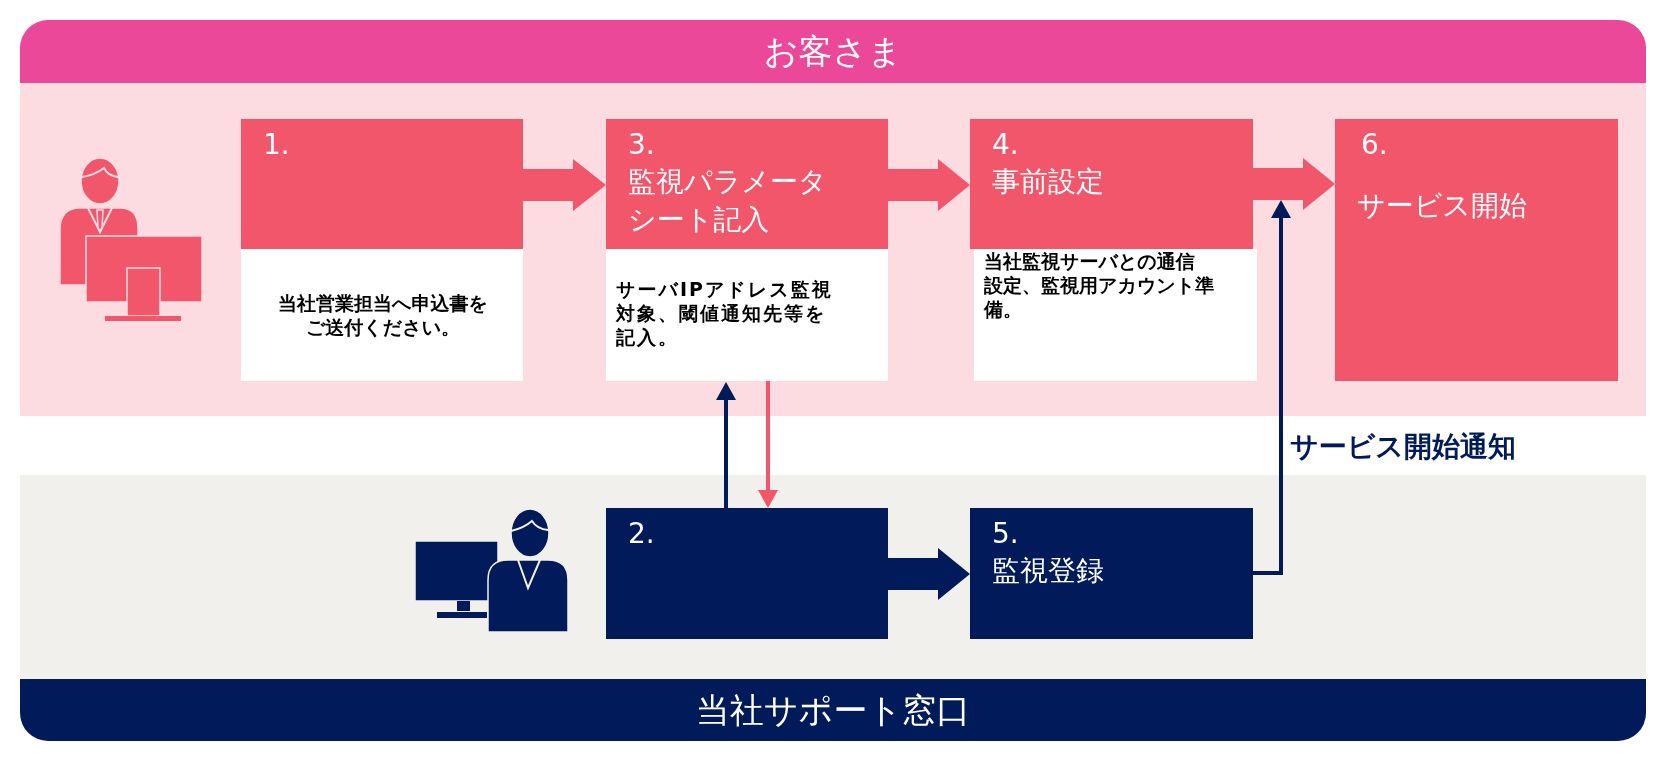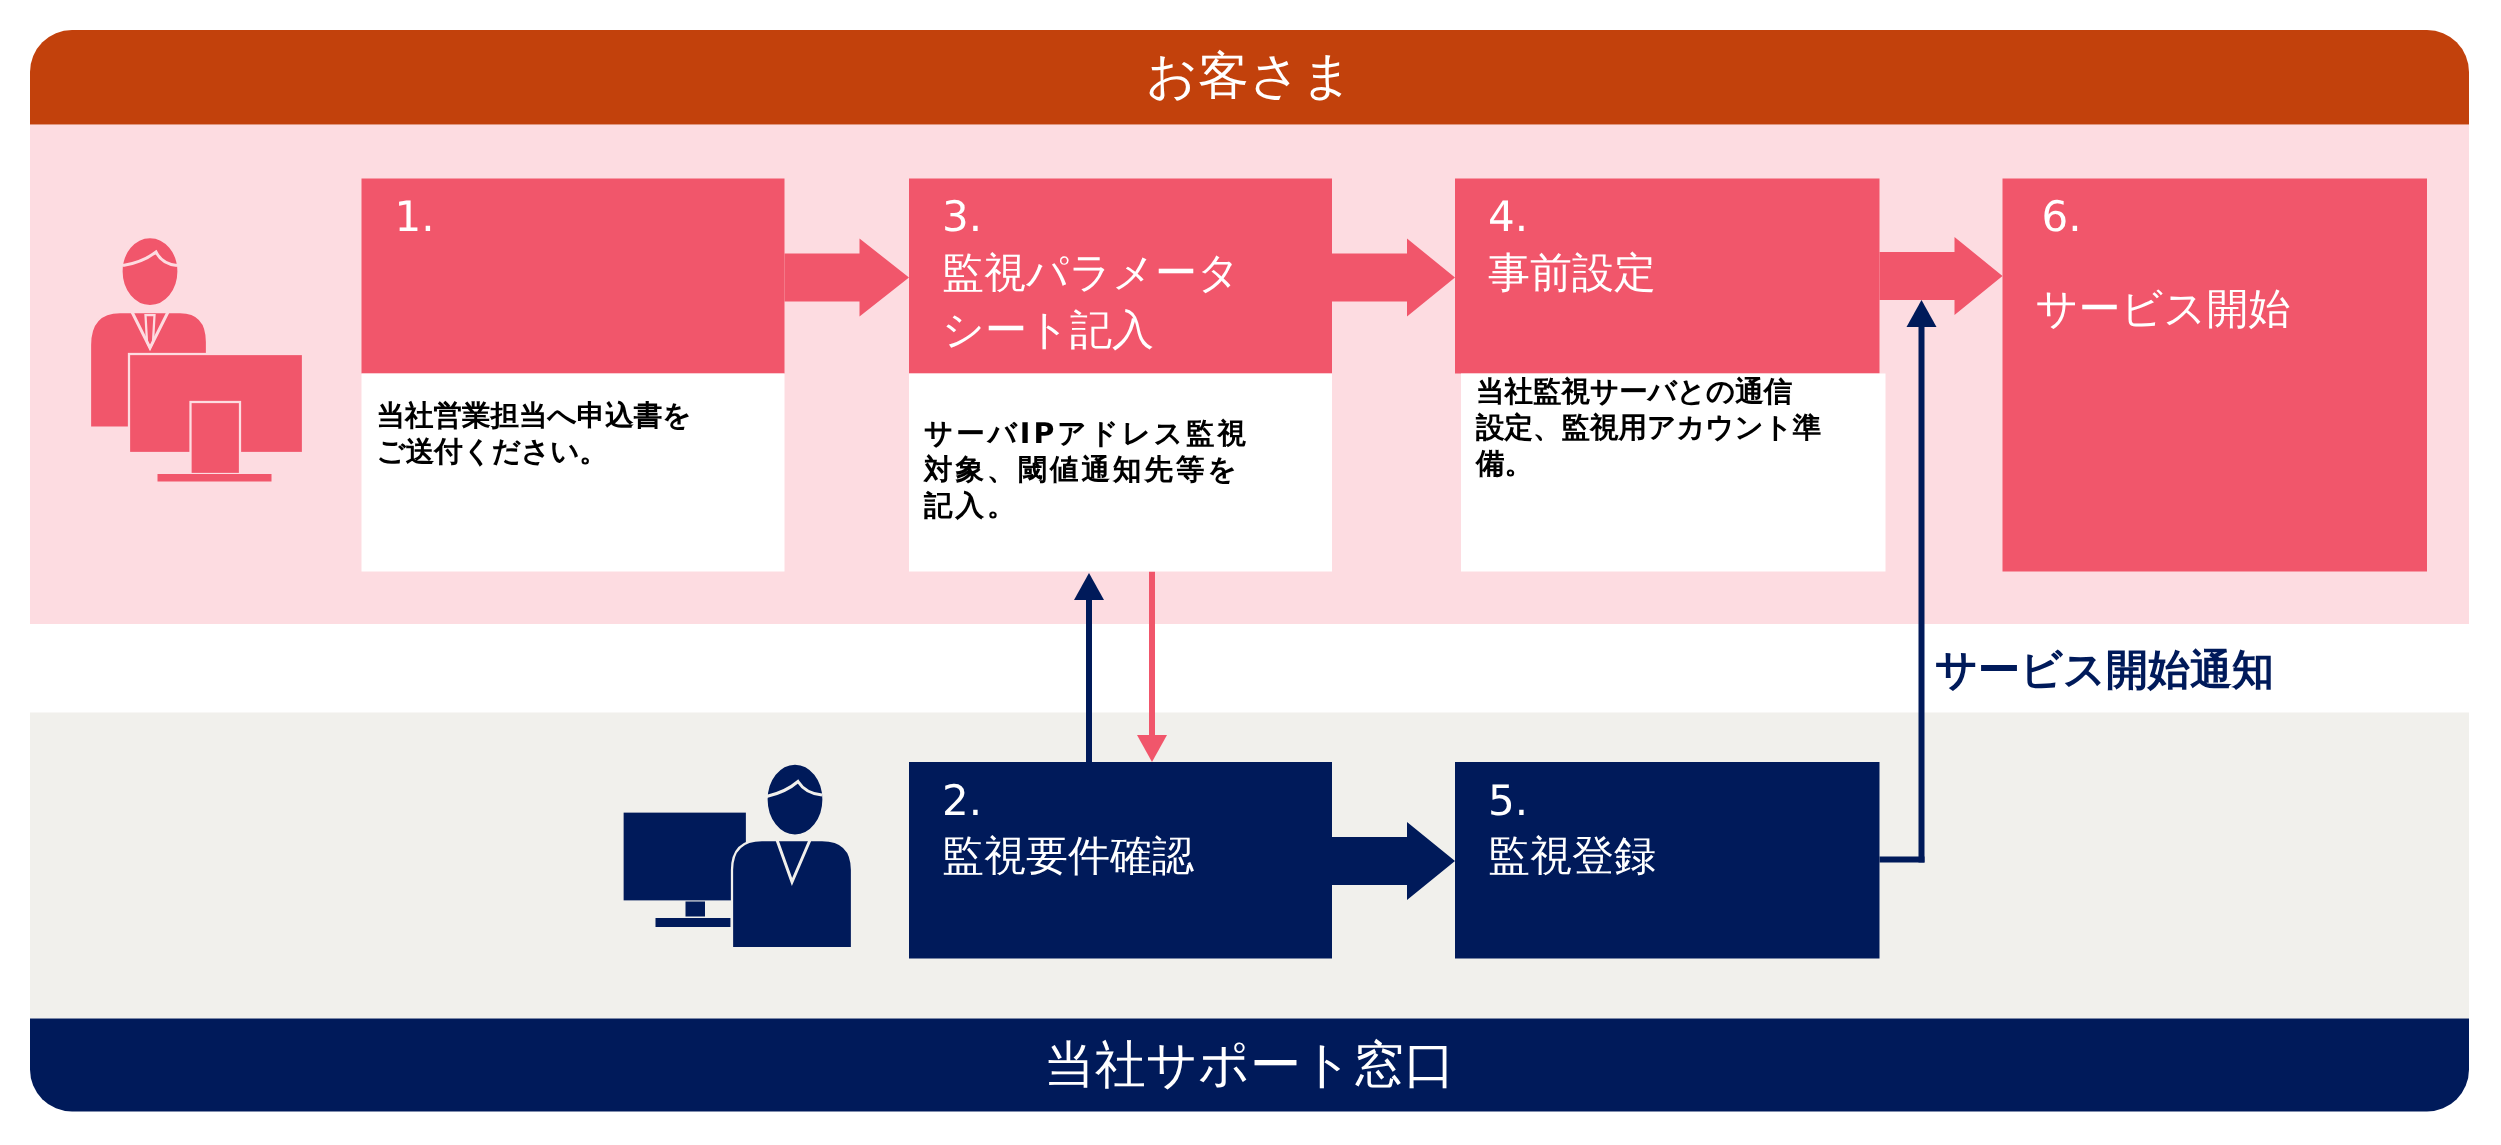--- a/index.html
+++ b/index.html
@@ -1,19 +1,19 @@
 <!DOCTYPE html>
 <html><head>
 <meta charset="utf-8">
 <style>
   html, body { margin:0; padding:0; background:#ffffff; }
   body { width:1667px; height:763px; position:relative; overflow:hidden;
          font-family:"DejaVu Sans", "Liberation Sans", sans-serif; }
   .abs { position:absolute; }
-  #hdr-customer { left:20px; top:20px; width:1626px; height:63px; background:#c2410c;
+  #hdr-customer { left:20px; top:20px; width:1626px; height:63px; background:#ec4899;
                   border-radius:28px 28px 0 0; color:#fff; font-size:34px; text-align:center;
                   line-height:63px; }
   #band-customer { left:20px; top:83px; width:1626px; height:333px; background:#FDDCE1; }
   #band-support { left:20px; top:475px; width:1626px; height:204px; background:#F1F0EC; }
   #hdr-support { left:20px; top:679px; width:1626px; height:62px; background:#001A5A;
                  border-radius:0 0 28px 28px; color:#fff; font-size:34px; text-align:center;
                  line-height:62px; }
   .step-head { background:#F1566B; color:#fff; box-sizing:border-box; padding:8px 0 0 22px; }
   .step-head .num { font-size:28px; line-height:36px; display:block; }
   .step-head .title { font-size:28px; line-height:38px; display:block; white-space:pre-line; }
@@ -80,21 +80,21 @@
   <g>
     <rect x="1253" y="571" width="30" height="4" fill="#001A5A"></rect>
     <rect x="1279" y="216" width="4" height="359" fill="#001A5A"></rect>
     <path d="M1271 218 L1281 200 L1291 218 Z" fill="#001A5A"></path>
   </g>
 </svg>
 
 <div class="abs step-head" style="left:241px;top:119px;width:282px;height:130px;">
   <span class="num">1.</span>
 </div>
-<div class="abs step-body" style="left:241px;top:249px;width:282px;height:132px;padding-top:16px;">当社営業担当へ申込書を
+<div class="abs step-body" style="left:241px;top:249px;width:282px;height:132px;padding-top:42px;text-align:center;">当社営業担当へ申込書を
 ご送付ください。</div>
 
 <div class="abs step-head" style="left:606px;top:119px;width:282px;height:130px;">
   <span class="num">3.</span>
   <span class="title">監視パラメータ
 シート記入</span>
 </div>
 <div class="abs step-body" style="left:606px;top:249px;width:282px;height:132px;padding-top:28px;letter-spacing:2px;">サーバIPアドレス監視
 対象、閾値通知先等を
 記入。</div>
@@ -107,21 +107,20 @@
 設定、監視用アカウント準
 備。</div>
 
 <div class="abs step-head" style="left:1335px;top:119px;width:283px;height:262px;">
   <span class="num" style="margin-left:4px;">6.</span>
   <span class="title" style="margin-top:24px;">サービス開始</span>
 </div>
 
 <div class="abs step-head navy" style="left:606px;top:508px;width:282px;height:131px;">
   <span class="num">2.</span>
-  <span class="title">監視要件確認</span>
 </div>
 
 <div class="abs step-head navy" style="left:970px;top:508px;width:283px;height:131px;">
   <span class="num">5.</span>
   <span class="title">監視登録</span>
 </div>
 
 <div class="abs notice-label" style="left:1290px;top:428px;">サービス開始通知</div>
 
 </body></html>

